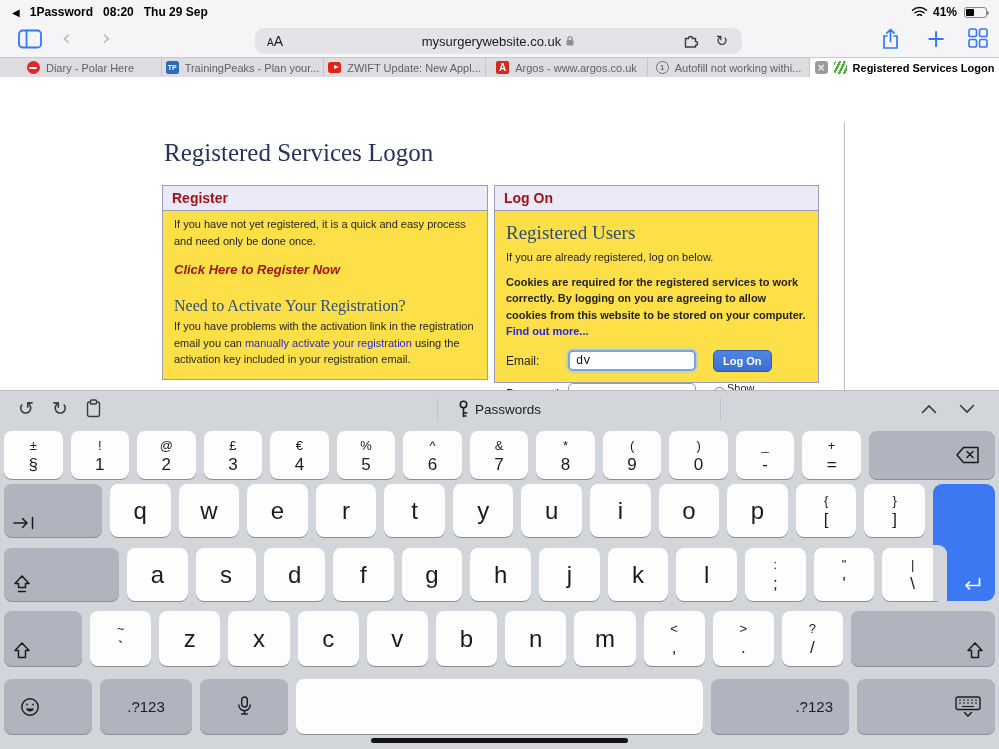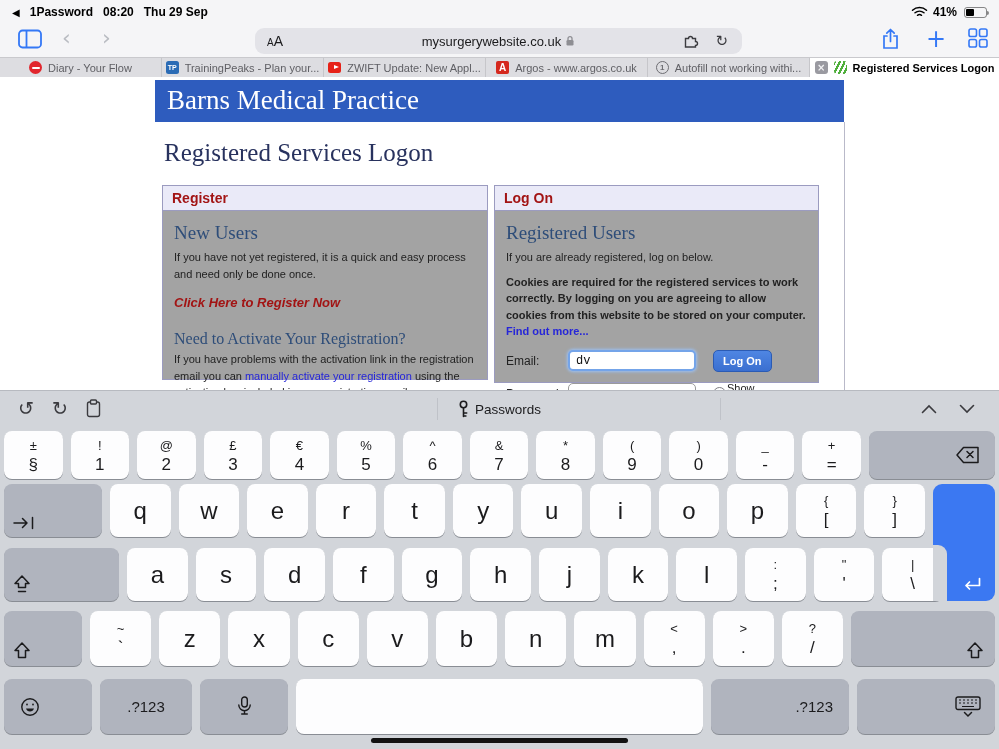--- a/index.html
+++ b/index.html
@@ -57,21 +57,21 @@
   .tab-close { width:13px; height:13px; background:#9a9aa1; border-radius:3px; color:#f2f2f4; font-size:10px; line-height:13px;
     text-align:center; flex:none; }
 
   
   .content { position:absolute; top:77px; left:0; right:0; height:313px; background:#fff; overflow:hidden; }
   .site-header { position:absolute; left:155px; top:3px; width:689px; height:42px; background:#2e5cbe;
     color:#fff; font-family:"Liberation Serif", serif; font-size:27px; line-height:40px; padding-left:12px; }
   .right-line { position:absolute; left:844px; top:45px; bottom:0; width:1px; background:#b9b9c9; }
   .page-title { position:absolute; left:164px; top:62px; font-family:"Liberation Serif", serif;
     font-weight:400; font-size:25px; color:#28325e; }
-  .panel { position:absolute; top:108px; border:1px solid #9b9bc0; background:#a3a3a3; }
+  .panel { position:absolute; top:108px; border:1px solid #9b9bc0; background:#fde047; }
   .panel-register { left:162px; width:326px; height:195px; }
   .panel-logon { left:494px; width:325px; height:198px; }
   .panel-header { background:#eaeaf8; border-bottom:1px solid #9b9bc0; color:#a21414; font-weight:700;
     font-size:14px; padding:4px 9px; }
   .panel-body { padding:2px 11px 6px 11px; }
   .serif-head { font-family:"Liberation Serif", serif; font-weight:400; color:#2e4d79; font-size:19px; margin:9px 0 5px; }
   .serif-head.sub { font-size:16px; margin-top:20px; margin-bottom:2px; }
   .ptext { font-size:11px; color:#222; line-height:1.5; margin:3px 0; }
   .red-link { display:block; color:#a21414; font-weight:700; font-size:13px; margin:13px 0 2px; text-decoration:none;font-style:italic; }
   .blue-link { color:#2626d8; text-decoration:none; }
@@ -187,21 +187,21 @@
       <rect x="1" y="11.5" width="7.5" height="7.5" rx="1.8" fill="none" stroke="#3478f6" stroke-width="1.6"></rect>
       <rect x="11.5" y="11.5" width="7.5" height="7.5" rx="1.8" fill="none" stroke="#3478f6" stroke-width="1.6"></rect>
     </svg>
   </div>
 
   <div class="tabbar">
     <div class="tab">
       <span class="favicon">
           <span class="fav-polar"></span>
         </span>
-      <span>Diary - Your Flow</span>
+      <span>Diary - Polar Here</span>
     </div>
     <div class="tab">
       <span class="favicon">
           <span class="fav-tp">TP</span>
         </span>
       <span>TrainingPeaks - Plan your...</span>
     </div>
     <div class="tab">
       <span class="favicon">
           <span class="fav-yt"></span>
@@ -223,28 +223,26 @@
     <div class="tab active">
       <span class="tab-close uic">×</span>
       <span class="favicon">
           <span class="fav-green"></span>
         </span>
       <span>Registered Services Logon</span>
     </div>
   </div>
 
   <div class="content">
-    <div class="site-header">Barns Medical Practice</div>
     <div class="right-line"></div>
     <div class="page-title">Registered Services Logon</div>
 
     <div class="panel panel-register">
       <div class="panel-header">Register</div>
       <div class="panel-body">
-        <div class="serif-head">New Users</div>
         <p class="ptext">If you have not yet registered, it is a quick and easy process and need only be done once.</p>
         <a href="#" class="red-link">Click Here to Register Now</a>
         <div class="serif-head sub">Need to Activate Your Registration?</div>
         <p class="ptext"><span>If you have problems with the activation link in the registration email you can </span><a href="#" class="blue-link">manually activate your registration</a><span> using the activation key included in your registration email.</span></p>
       </div>
     </div>
 
     <div class="panel panel-logon">
       <div class="panel-header">Log On</div>
       <div class="panel-body">

